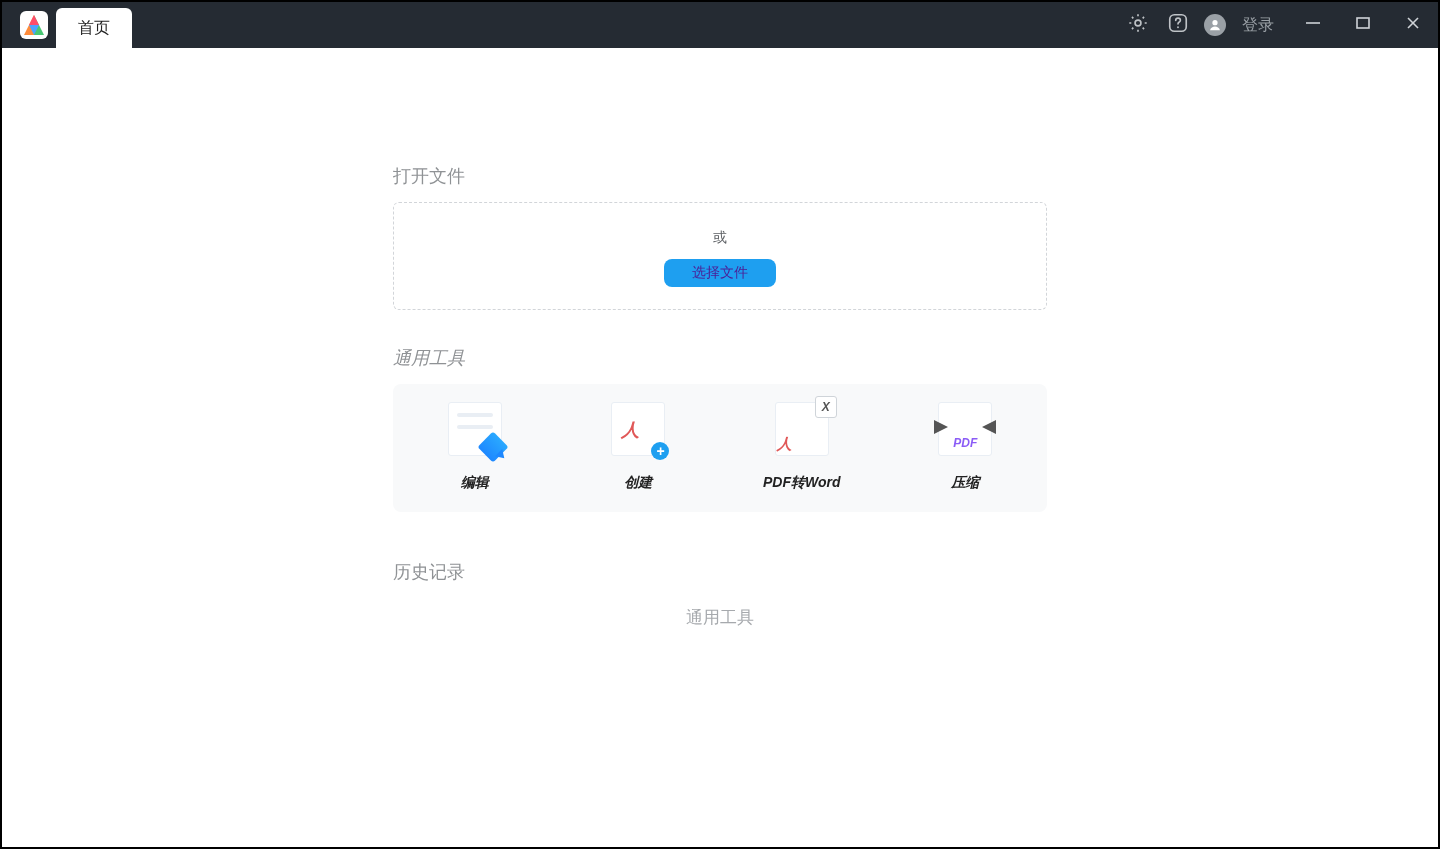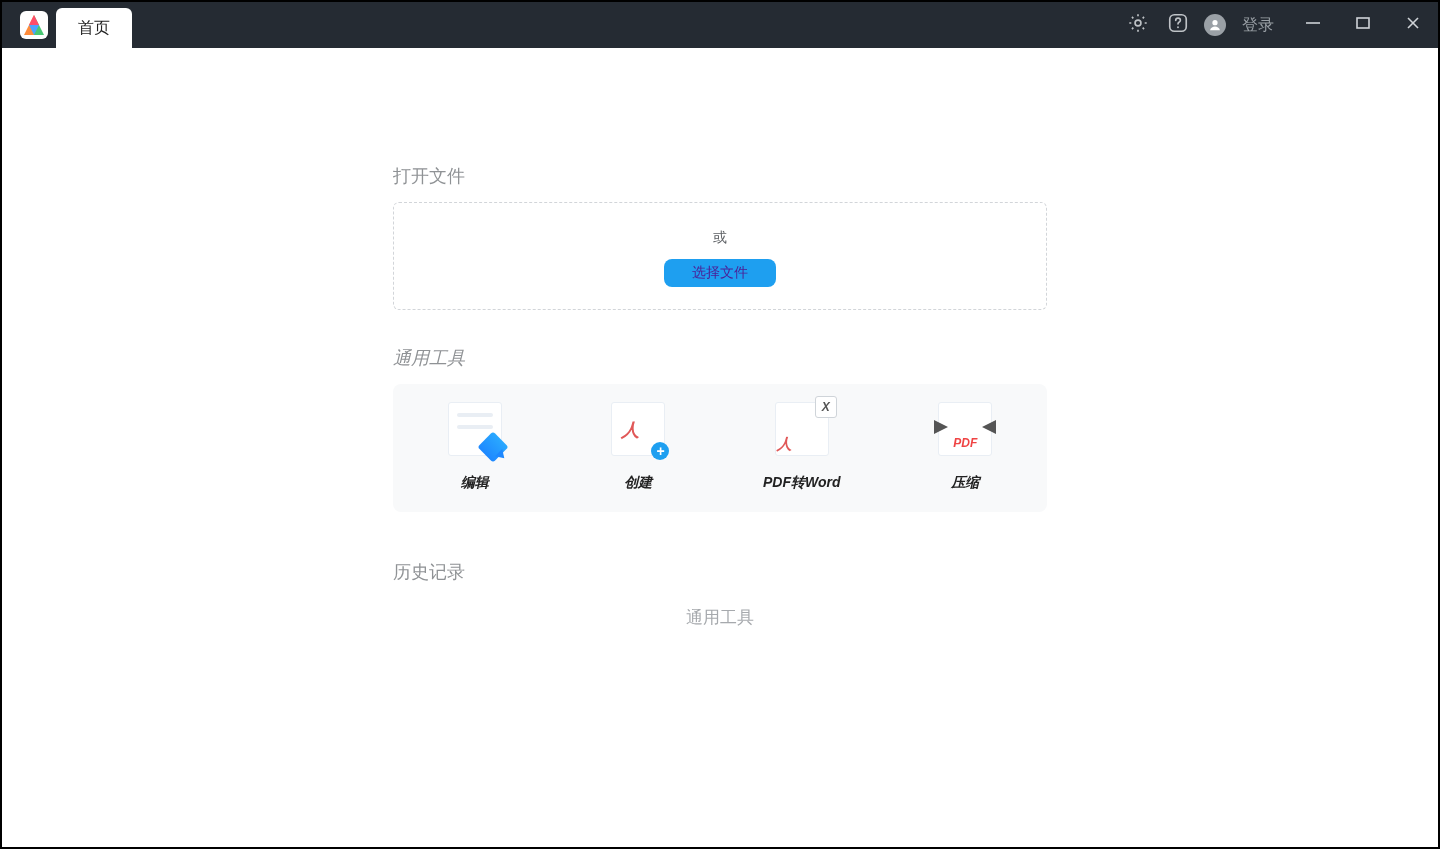--- a/index.html
+++ b/index.html
@@ -175,21 +175,21 @@
     font-size:12px; font-weight:700; color:#555;
   }
   .pdf-badge { position:absolute; left:2px; bottom:2px; color:#e05858; font-size:15px; font-weight:700;}
 
   .compress-shape .arrow-l, .compress-shape .arrow-r {
     position:absolute; top:18px; width:0; height:0;
     border-top:7px solid transparent; border-bottom:7px solid transparent;
   }
   .compress-shape .arrow-l { left:-4px; border-left:14px solid #555; }
   .compress-shape .arrow-r { right:-4px; border-right:14px solid #555; }
-  .compress-shape .pdf-txt { position:absolute; left:0; right:0; bottom:6px; text-align:center; color:#ef4444; font-size:12px; font-weight:700;}
+  .compress-shape .pdf-txt { position:absolute; left:0; right:0; bottom:6px; text-align:center; color:#8b5cf6; font-size:12px; font-weight:700;}
 
   .history-section { margin-top:48px; }
   .history-empty {
     text-align:center;
     font-size:17px;
     color:#a6a9ad;
     margin-top:22px;
   }
 </style>
 </head>

